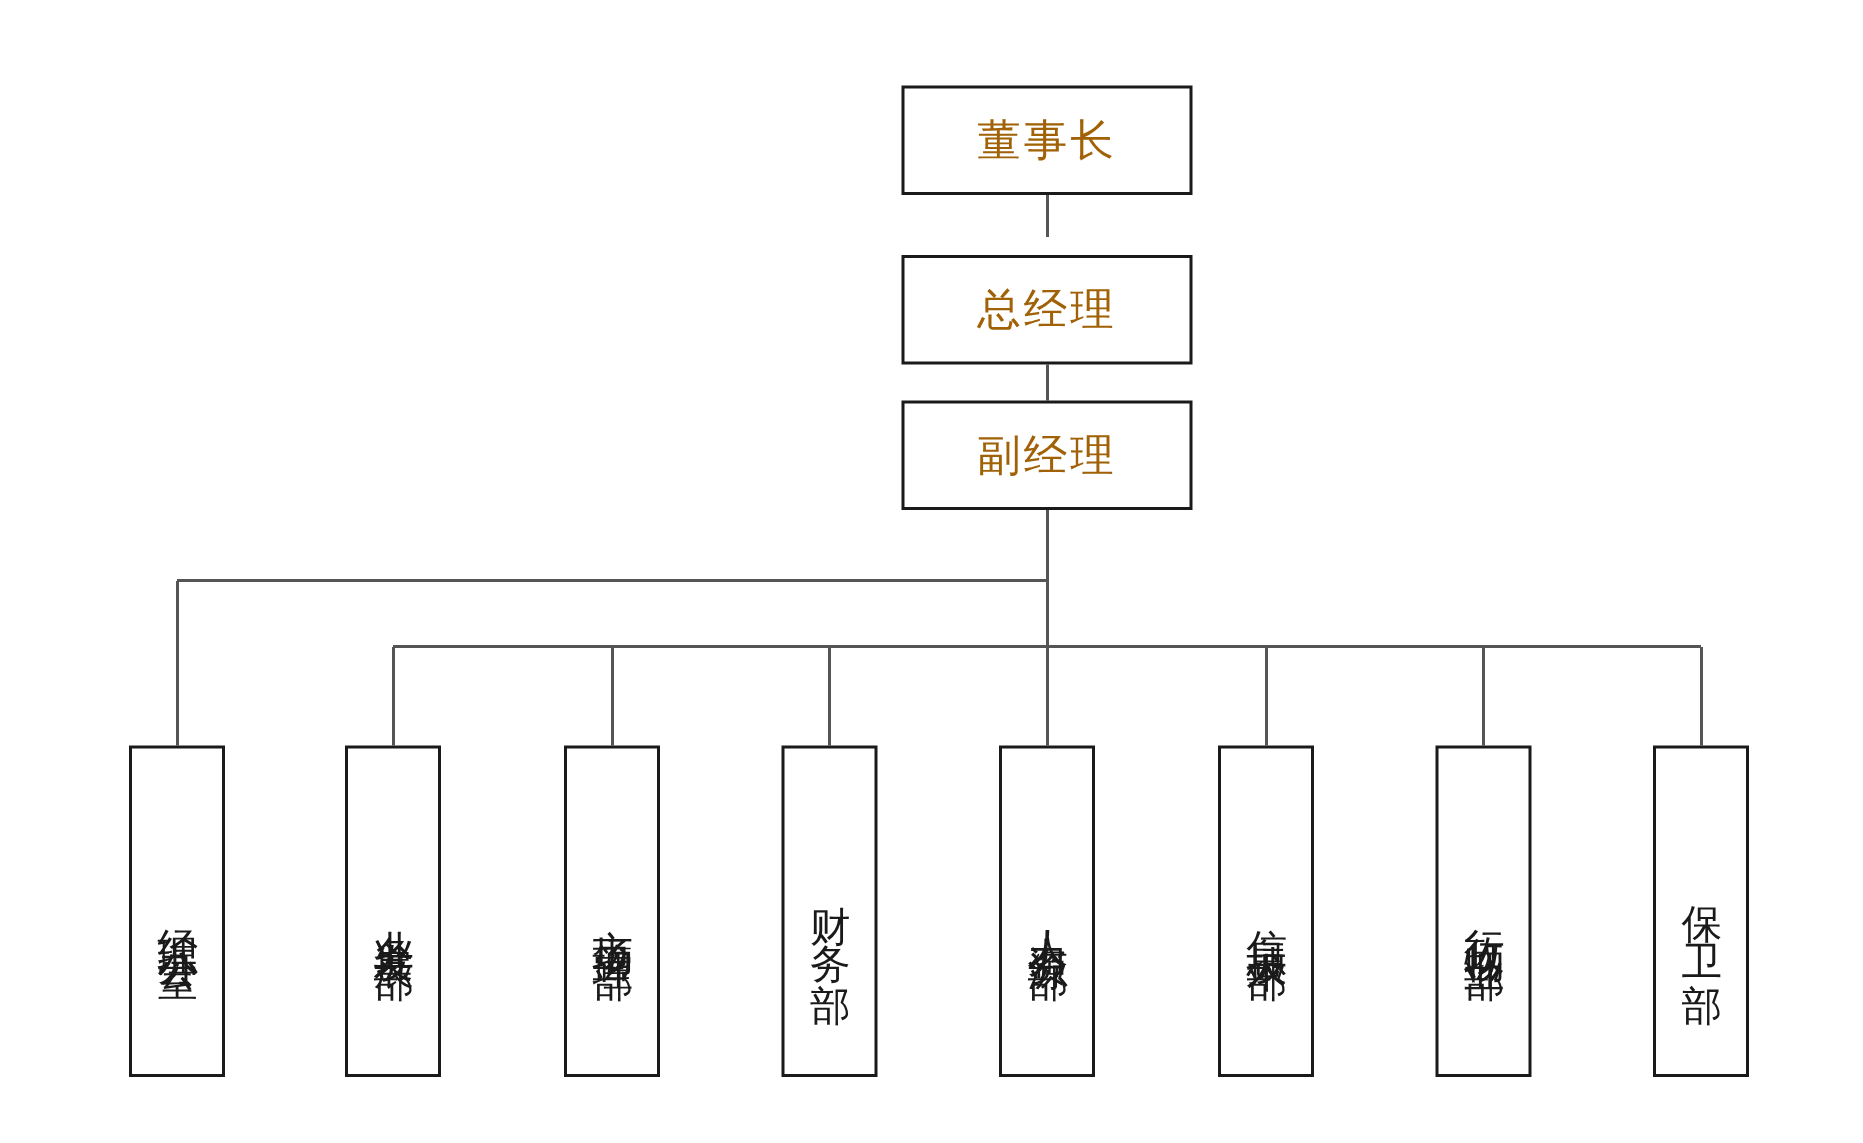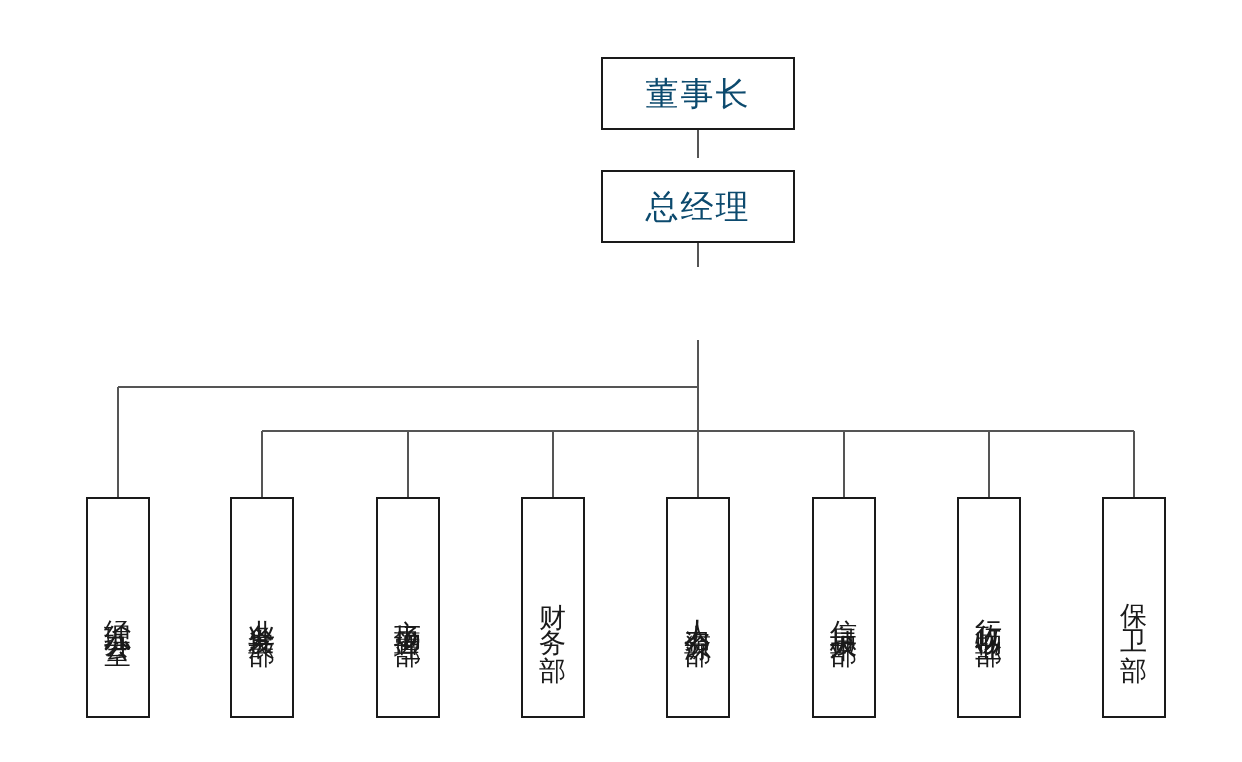--- a/index.html
+++ b/index.html
@@ -37,24 +37,24 @@
     justify-content: center;
     z-index: 5;
   }
 
   
   .node.horiz {
     width: 194px;
     height: 73px;
   }
   .node.horiz .node-label {
-    font-size: 33px;
+    font-size: 29px;
     line-height: 1;
     letter-spacing: 2px;
-    color: #0c4a6e;
+    color: #a16207;
     white-space: nowrap;
   }
 
   
   .node.vert {
     width: 64px;
     height: 221px;
   }
   .node.vert .node-label {
     writing-mode: vertical-rl;
@@ -102,20 +102,23 @@
   </svg>
 
   <div class="node horiz" style="left:601px; top:57px;">
     <span class="node-label">董事长</span>
   </div>
 
   <div class="node horiz" style="left:601px; top:170px;">
     <span class="node-label">总经理</span>
   </div>
 
+  <div class="node horiz" style="left:601px; top:267px;">
+    <span class="node-label">副经理</span>
+  </div>
 
   <div class="node vert dense" style="left:86px; top:497px;">
     <span class="node-label">经理办公室</span>
   </div>
 
   <div class="node vert dense" style="left:230px; top:497px;">
     <span class="node-label">业务发展部</span>
   </div>
 
   <div class="node vert dense" style="left:376px; top:497px;">

